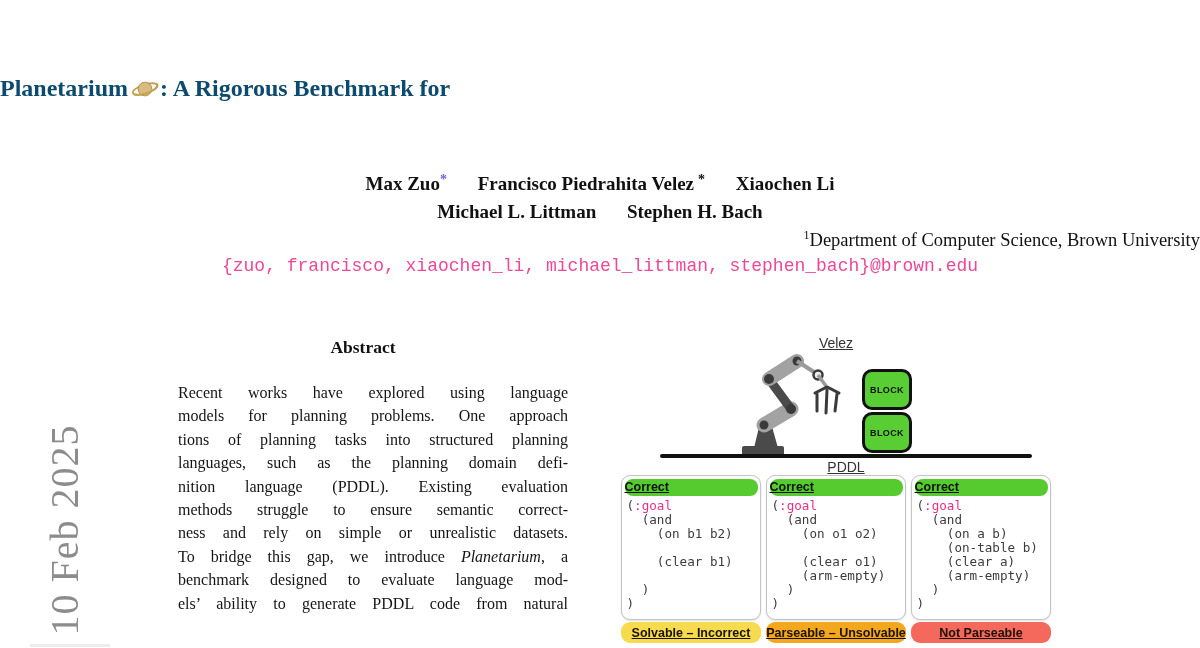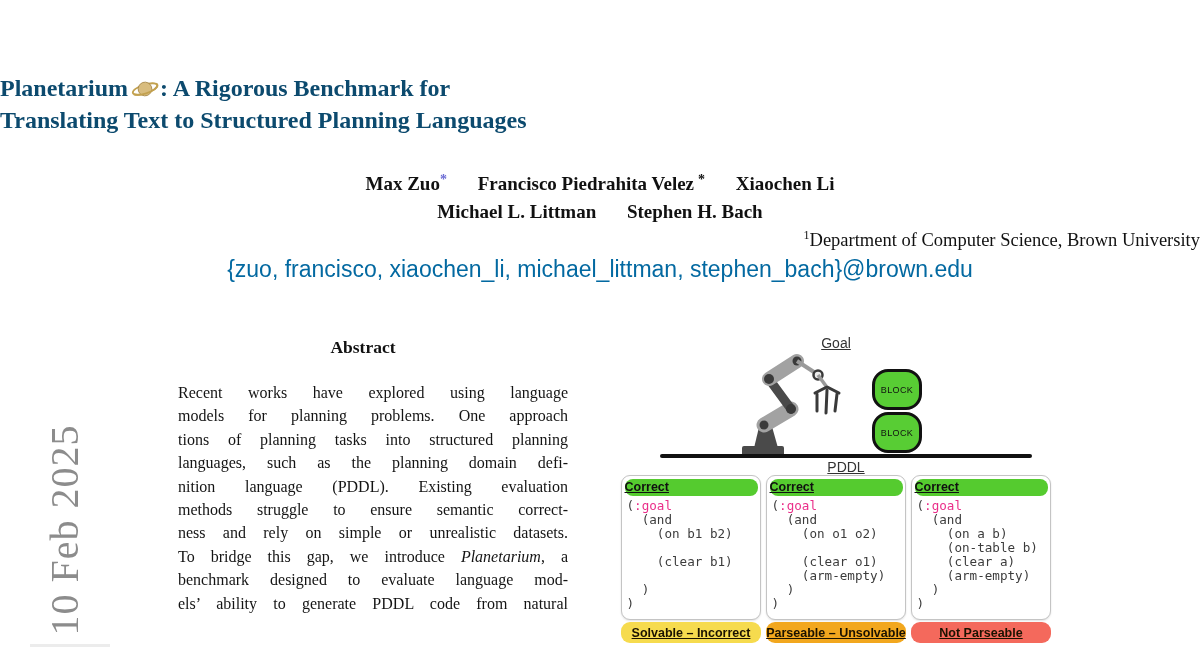--- a/index.html
+++ b/index.html
@@ -20,36 +20,36 @@
   .title-wrap{position:absolute;left:0;right:0;top:72px;text-align:left;
     font-weight:bold;font-size:24px;line-height:32px;color:#0c4a6e;}
   .saturn{vertical-align:-4px;margin:0 1px 0 3px;}
   .authors-row{position:absolute;left:0;right:0;text-align:center;font-weight:bold;font-size:19px;}
   .authors-row .author{margin:0 13px;white-space:nowrap;}
   .author .mark{font-size:14px;vertical-align:6px;}
   .author .mark.spaced{margin-left:4px;}
   .affiliation{position:absolute;left:0;right:0;top:228px;text-align:right;font-size:18.5px;}
   .affiliation sup{font-size:12px;}
   .email{position:absolute;left:0;right:0;top:256px;text-align:center;
-    font-family:Liberation Sans, sans-serif;font-size:23px;color:#0369a1;}
+    font-family:Liberation Mono, monospace;font-size:18px;color:#ec4899;}
   
   .abstract-heading{position:absolute;left:158px;top:337px;width:410px;text-align:center;
     font-weight:bold;font-size:17.5px;}
   .abstract-body{position:absolute;left:178px;top:381px;width:390px;
     font-size:16px;line-height:23.4px;color:#141414;}
   .abs-line{text-align:justify;text-align-last:justify;-moz-text-align-last:justify;height:23.4px;overflow:hidden;}
   
   .fig-label{position:absolute;font-family:"Liberation Sans",sans-serif;font-size:14px;
     color:#333;text-decoration:underline;text-align:center;width:60px;}
   .goal-label{left:806px;top:335px;}
   .pddl-label{left:816px;top:459px;}
   .robot{position:absolute;left:690px;top:345px;}
   .block{position:absolute;left:862px;width:50px;height:41px;border:3px solid #111;
-    border-radius:16px;box-sizing:border-box;display:flex;align-items:center;justify-content:center;
-    font-family:"Liberation Sans",sans-serif;font-weight:normal;font-size:9px;letter-spacing:.4px;color:#111;margin-left:10px;}
+    border-radius:10px;box-sizing:border-box;display:flex;align-items:center;justify-content:center;
+    font-family:"Liberation Sans",sans-serif;font-weight:bold;font-size:9px;letter-spacing:.4px;color:#111;}
   .block-top{top:369px;}
   .block-bottom{top:412px;}
   .table-line{position:absolute;left:660px;top:454px;width:372px;height:3.5px;background:#111;border-radius:2px;}
   .cards-row{position:absolute;left:621px;top:475px;width:430px;display:flex;gap:5px;}
   .card{flex:1;min-width:0;background:#fff;border:1.5px solid #c4c4c4;border-radius:9px;
     padding:2.5px;box-sizing:border-box;height:145px;box-shadow:0 1px 2px rgba(0,0,0,.12);}
   .card-header{border-radius:8px;text-align:left;padding:1.5px 0;
     font-family:"Liberation Sans",sans-serif;font-weight:bold;font-size:12.5px;
     text-decoration:underline;color:#101010;}
   .card pre{margin:3px 0 0 2px;font-family:"DejaVu Sans Mono",monospace;
@@ -66,21 +66,20 @@
 <div class="faint-mark"></div>
 
 <div class="title-wrap">
   <div><span>Planetarium</span><svg class="saturn" width="28" height="22" viewBox="0 0 34 26">
         <g transform="rotate(-18 17 13)">
           <ellipse cx="17" cy="13" rx="15.5" ry="5.3" fill="none" stroke="#c2a14f" stroke-width="2.2"></ellipse>
           <circle cx="17" cy="13" r="8.3" fill="#d8bc7e" stroke="#a8894a" stroke-width="1"></circle>
           <path d="M 2.2 15 A 15.5 5.3 0 0 0 31.8 11" fill="none" stroke="#c2a14f" stroke-width="2.2"></path>
         </g>
       </svg><span>: A Rigorous Benchmark for</span></div>
-  <div>Translating Text to Structured Planning Languages</div>
 </div>
 
 <div class="authors-row" style="top:172px">
   <span class="author"><span>Max Zuo</span><span class="mark" style="color: rgb(108, 108, 212);">*</span></span>
   <span class="author"><span>Francisco Piedrahita Velez</span><span class="mark spaced">*</span></span>
   <span class="author"><span>Xiaochen Li</span></span>
 </div>
 <div class="authors-row" style="top:201px">
   <span class="author">Michael L. Littman</span>
   <span class="author">Stephen H. Bach</span>
@@ -95,21 +94,21 @@
     <div class="abs-line">tions of planning tasks into structured planning</div>
     <div class="abs-line">languages, such as the planning domain defi-</div>
     <div class="abs-line">nition language (PDDL). Existing evaluation</div>
     <div class="abs-line">methods struggle to ensure semantic correct-</div>
     <div class="abs-line">ness and rely on simple or unrealistic datasets.</div>
     <div class="abs-line">To bridge this gap, we introduce <i>Planetarium</i>, a</div>
     <div class="abs-line">benchmark designed to evaluate language mod-</div>
     <div class="abs-line">els’ ability to generate PDDL code from natural</div>
   </div>
 
-<div class="fig-label goal-label">Goal</div>
+<div class="fig-label goal-label">Velez</div>
 
 <svg class="robot" width="160" height="115" viewBox="0 0 160 115">
   <rect x="52" y="101" width="42" height="10" rx="2" fill="#4a4a4a"></rect>
   <polygon points="64,103 88,103 81,78 70,78" fill="#4a4a4a"></polygon>
   <line x1="74" y1="80" x2="101" y2="64" stroke="#a2a2a2" stroke-width="15" stroke-linecap="round"></line>
   <line x1="101" y1="64" x2="79" y2="34" stroke="#4a4a4a" stroke-width="9" stroke-linecap="round"></line>
   <line x1="79" y1="34" x2="107" y2="16" stroke="#a2a2a2" stroke-width="14" stroke-linecap="round"></line>
   <circle cx="74" cy="80" r="4.5" fill="#3a3a3a"></circle>
   <circle cx="101" cy="64" r="5" fill="#3a3a3a"></circle>
   <circle cx="79" cy="34" r="5" fill="#3a3a3a"></circle>

